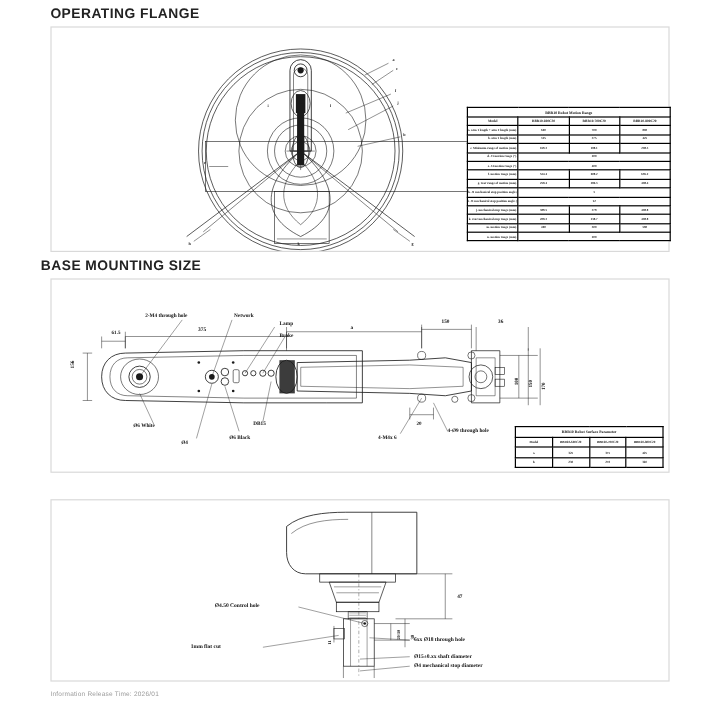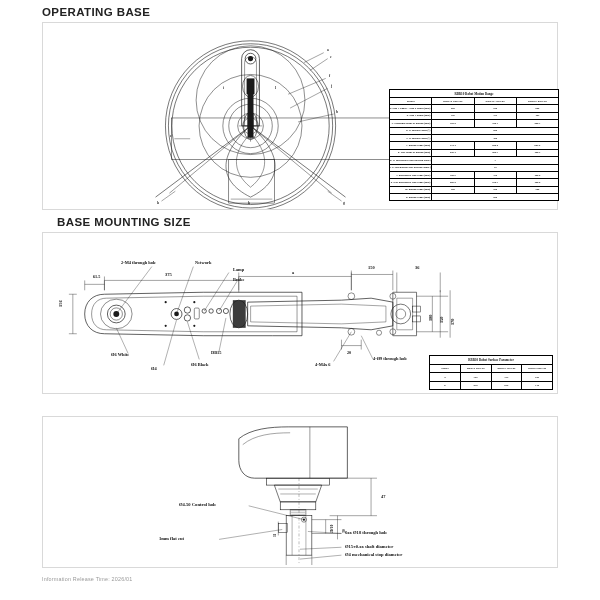--- a/index.html
+++ b/index.html
@@ -75,21 +75,21 @@
     color:#9a9a9a;
     font-family:"Liberation Sans",sans-serif;
     letter-spacing:.2px;
   }
 </style>
 </head>
 <body>
 
 <div class="page">
 
-  <div class="sect-title" style="left:42px;top:6px;">OPERATING BASE</div>
+  <div class="sect-title" style="left:42px;top:6px;">OPERATING FLANGE</div>
 
   <div class="panel" id="panel-op" style="left:42px;top:22px;width:516px;height:188px;">
 
     <svg class="dwg" viewBox="0 0 516 188">
       <g fill="none" stroke="#1a1a1a" stroke-width="0.6">
 
         <circle cx="208" cy="104" r="86"></circle>
         <circle cx="208" cy="104" r="83"></circle>
         <circle cx="208" cy="104" r="79.5"></circle>
 
@@ -232,21 +232,21 @@
             <td>580</td>
           </tr>
           <tr>
             <td class="param">n. motion range (mm)</td>
             <td colspan="3">200</td>
           </tr>
         </tbody>
     </table>
   </div>
 
-  <div class="sect-title" style="left:57px;top:216px;">BASE MOUNTING SIZE</div>
+  <div class="sect-title" style="left:34px;top:216px;">BASE MOUNTING SIZE</div>
 
   <div class="panel" id="panel-base" style="left:42px;top:232px;width:516px;height:162px;">
 
     <svg class="dwg" viewBox="0 0 516 162">
       <g fill="none" stroke="#1a1a1a" stroke-width="0.7">
 
         <path d="M60 62 C 48 62 40 70 40 82 C 40 94 48 102 60 102
                  L 160 104 L 230 104 L 260 104
                  L 260 60 L 160 60 Z"></path>
         <path d="M62 66 C 53 66 47 72 47 82 C 47 92 53 98 62 98

